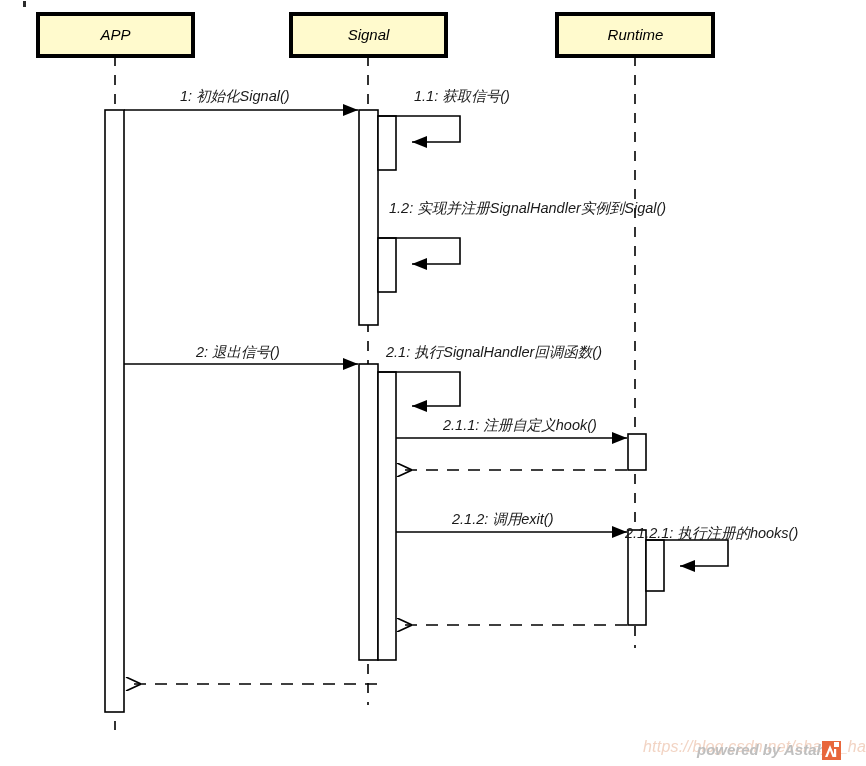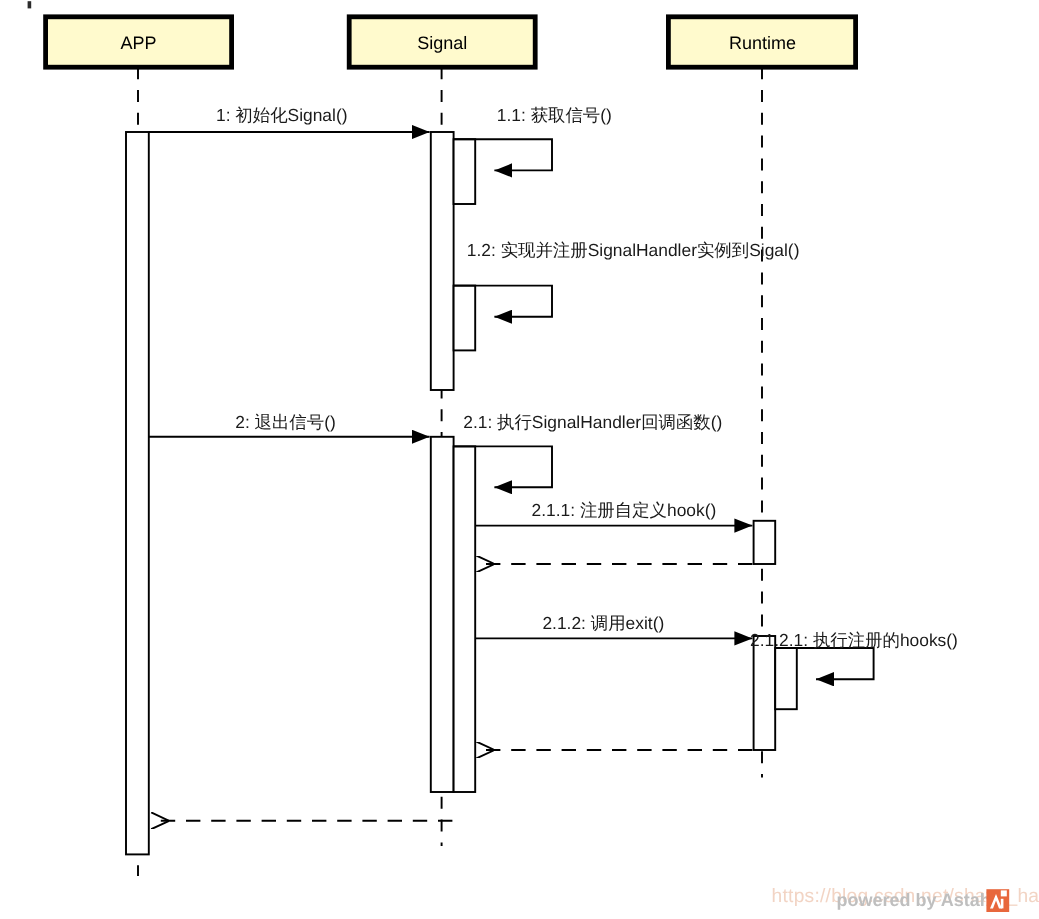--- a/index.html
+++ b/index.html
@@ -12,20 +12,21 @@
     width: 866px;
     height: 766px;
     font-family: "Liberation Sans", "DejaVu Sans", sans-serif;
     overflow: hidden;
   }
   #diagram-root {
     position: relative;
     width: 866px;
     height: 766px;
     background: #ffffff;
+    font-style: italic;
   }
   svg#seq-svg {
     position: absolute;
     top: 0;
     left: 0;
     width: 866px;
     height: 766px;
     display: block;
   }
   .lifeline-title {

